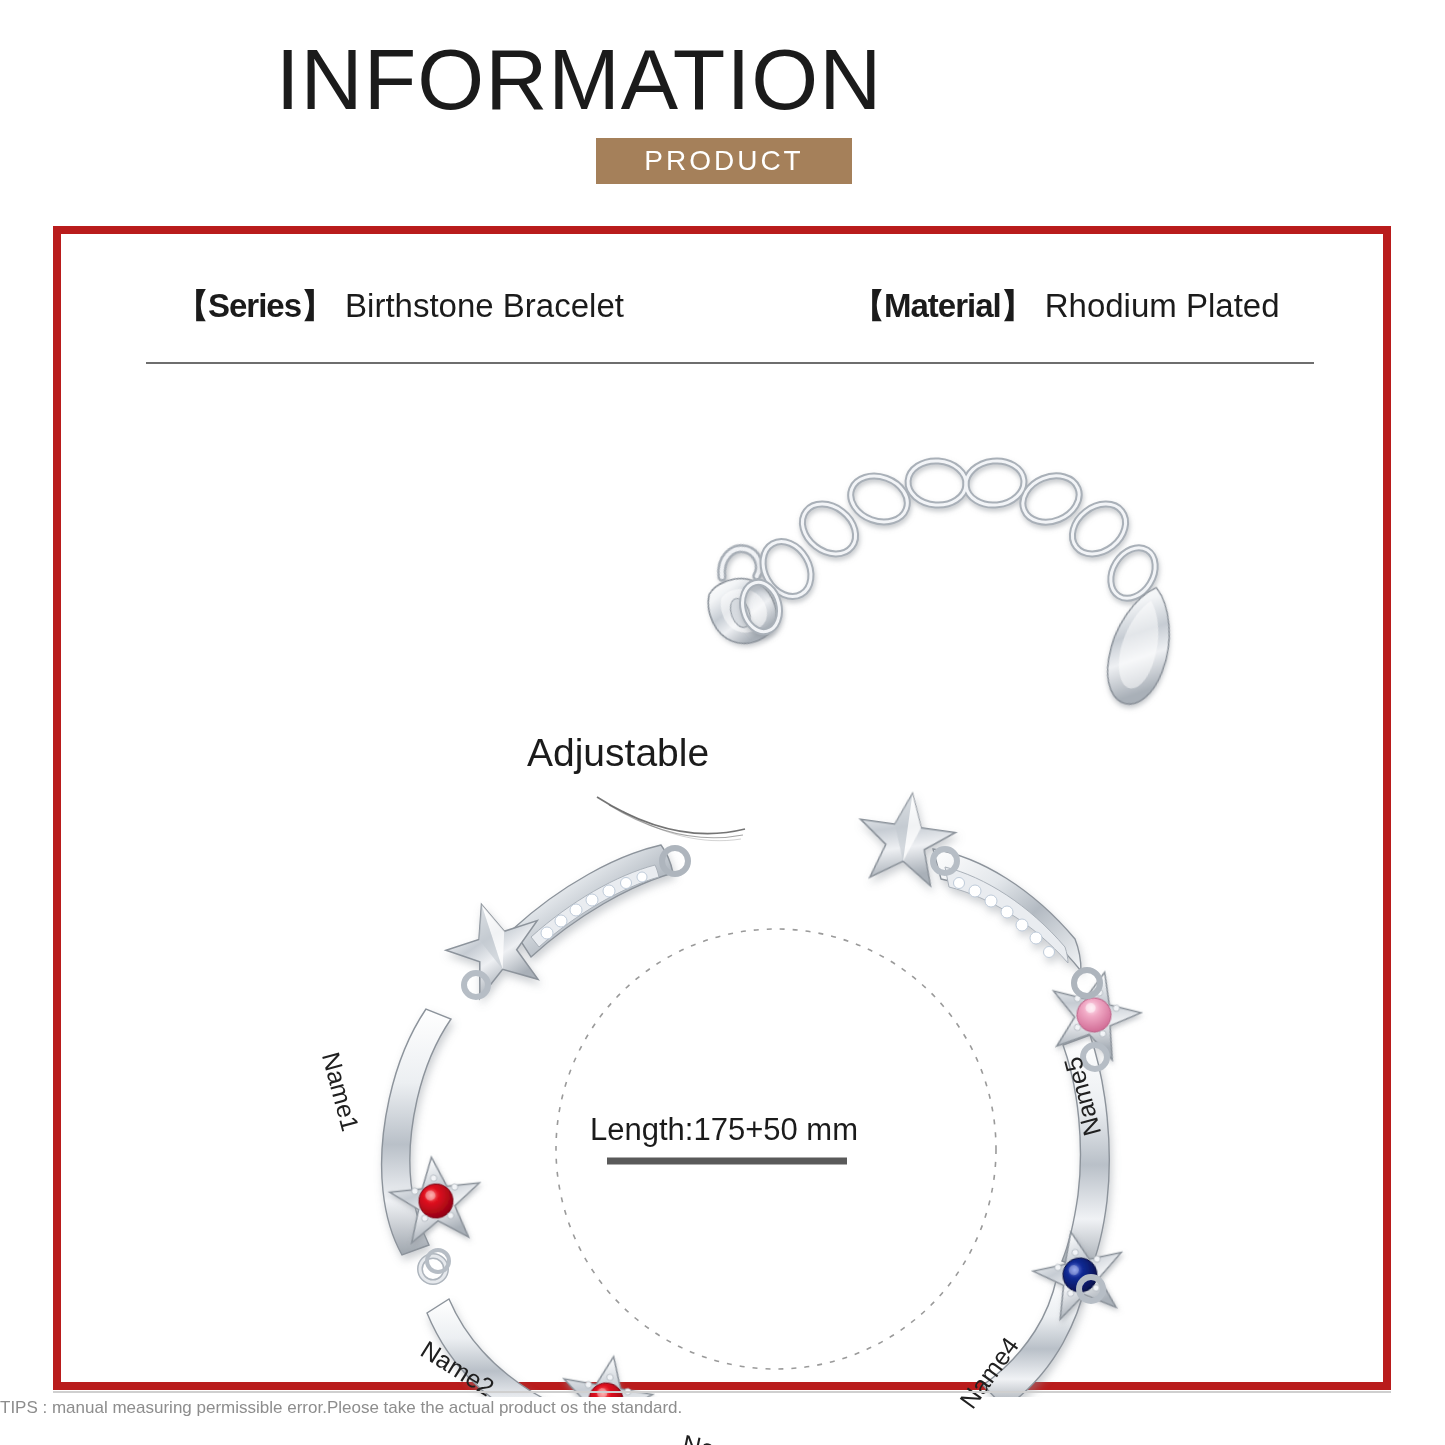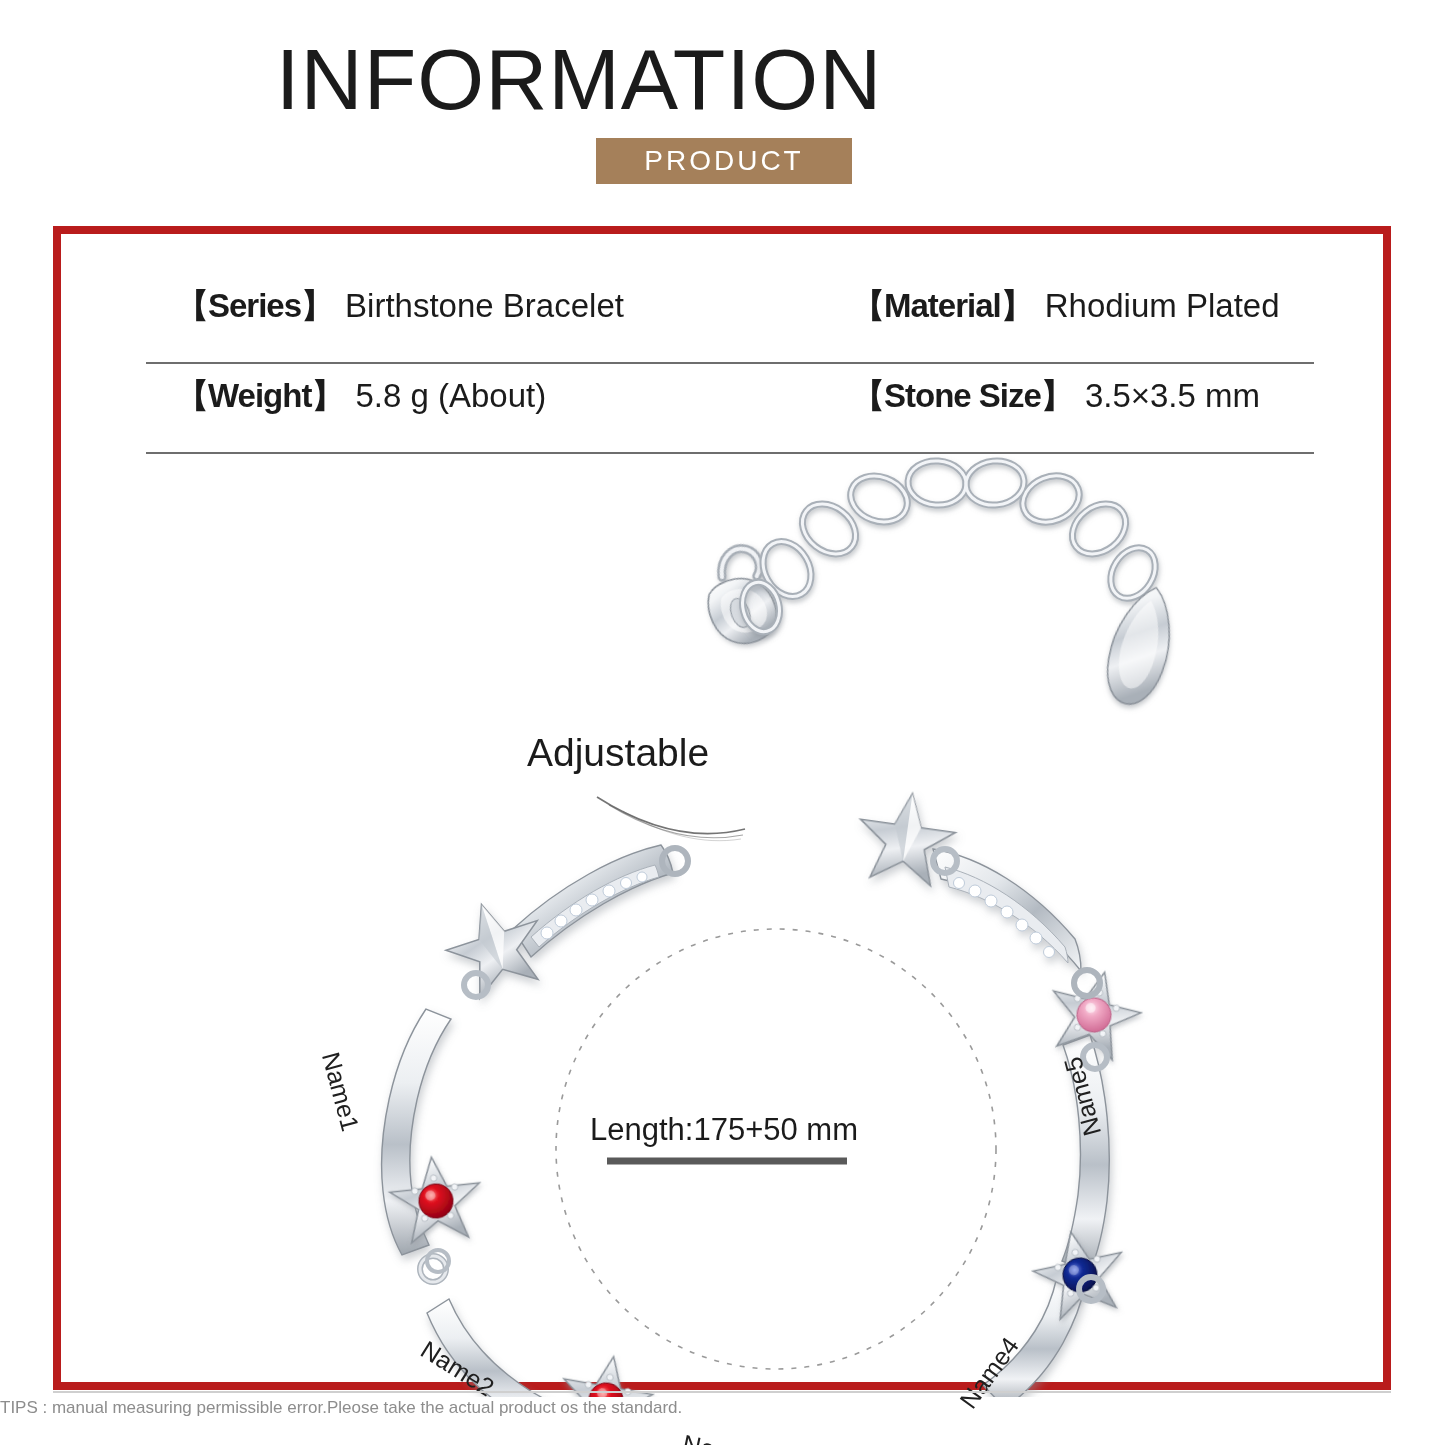--- a/index.html
+++ b/index.html
@@ -63,29 +63,20 @@
     <div class="spec-row">
       <div class="spec-cell left">
         <span class="bk">【Series】</span><span class="spec-val">Birthstone Bracelet</span>
       </div>
       <div class="spec-cell right">
         <span class="bk">【Material】</span><span class="spec-val">Rhodium Plated</span>
       </div>
       <div class="rule"></div>
     </div>
 
-    <div class="spec-row">
-      <div class="spec-cell left">
-        <span class="bk">【Weight】</span><span class="spec-val">5.8 g (About)</span>
-      </div>
-      <div class="spec-cell right">
-        <span class="bk">【Stone Size】</span><span class="spec-val">3.5×3.5 mm</span>
-      </div>
-      <div class="rule"></div>
-    </div>
 
   </div>
 
   <div id="stage">
 
     <svg width="1338" height="948" viewBox="0 0 1338 948">
       <defs>
         <linearGradient id="met" x1="0" y1="0" x2="0.3" y2="1">
           <stop offset="0%" stop-color="#ffffff"></stop>
           <stop offset="22%" stop-color="#f2f4f6"></stop>

